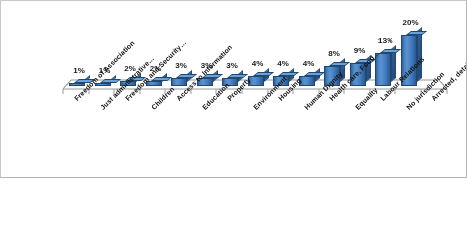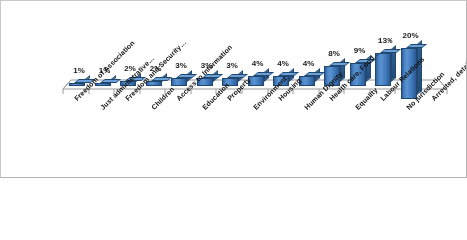--- a/index.html
+++ b/index.html
@@ -238,21 +238,21 @@
           <div class="bar-front" style="height: 22.95px;"></div>
           <div class="bar-top" style="left: 5px; bottom: 22.95px;"></div>
           <div class="bar-value" style="bottom: 30.95px;">9%</div>
         </div>
         <div class="bar-group" style="left: 374px; bottom: 93px; height: 47.15px; font-family: Liberation Mono, monospace;">
           <div class="bar-side" style="left: 16px; bottom: 4px; height: 33.15px;"></div>
           <div class="bar-front" style="height: 33.15px;"></div>
           <div class="bar-top" style="left: 5px; bottom: 33.15px;"></div>
           <div class="bar-value" style="bottom: 41.15px;">13%</div>
         </div>
-        <div class="bar-group" style="left: 399.5px; bottom: 80px; height: 51px;">
+        <div class="bar-group" style="left: 399.5px; bottom: 93px; height: 51px;">
           <div class="bar-side" style="left: 16px; bottom: 4px; height: 51px;"></div>
           <div class="bar-front" style="height: 51px;"></div>
           <div class="bar-top" style="left: 5px; bottom: 51px;"></div>
           <div class="bar-value" style="bottom: 59px;">20%</div>
         </div>
       </div>
 
     <div id="labels-layer">
         <div class="cat-label" style="left: 72px; top: 96px;">Freedom of Association</div>
         <div class="cat-label" style="left: 97.5px; top: 105px;">Just administrative…</div>

